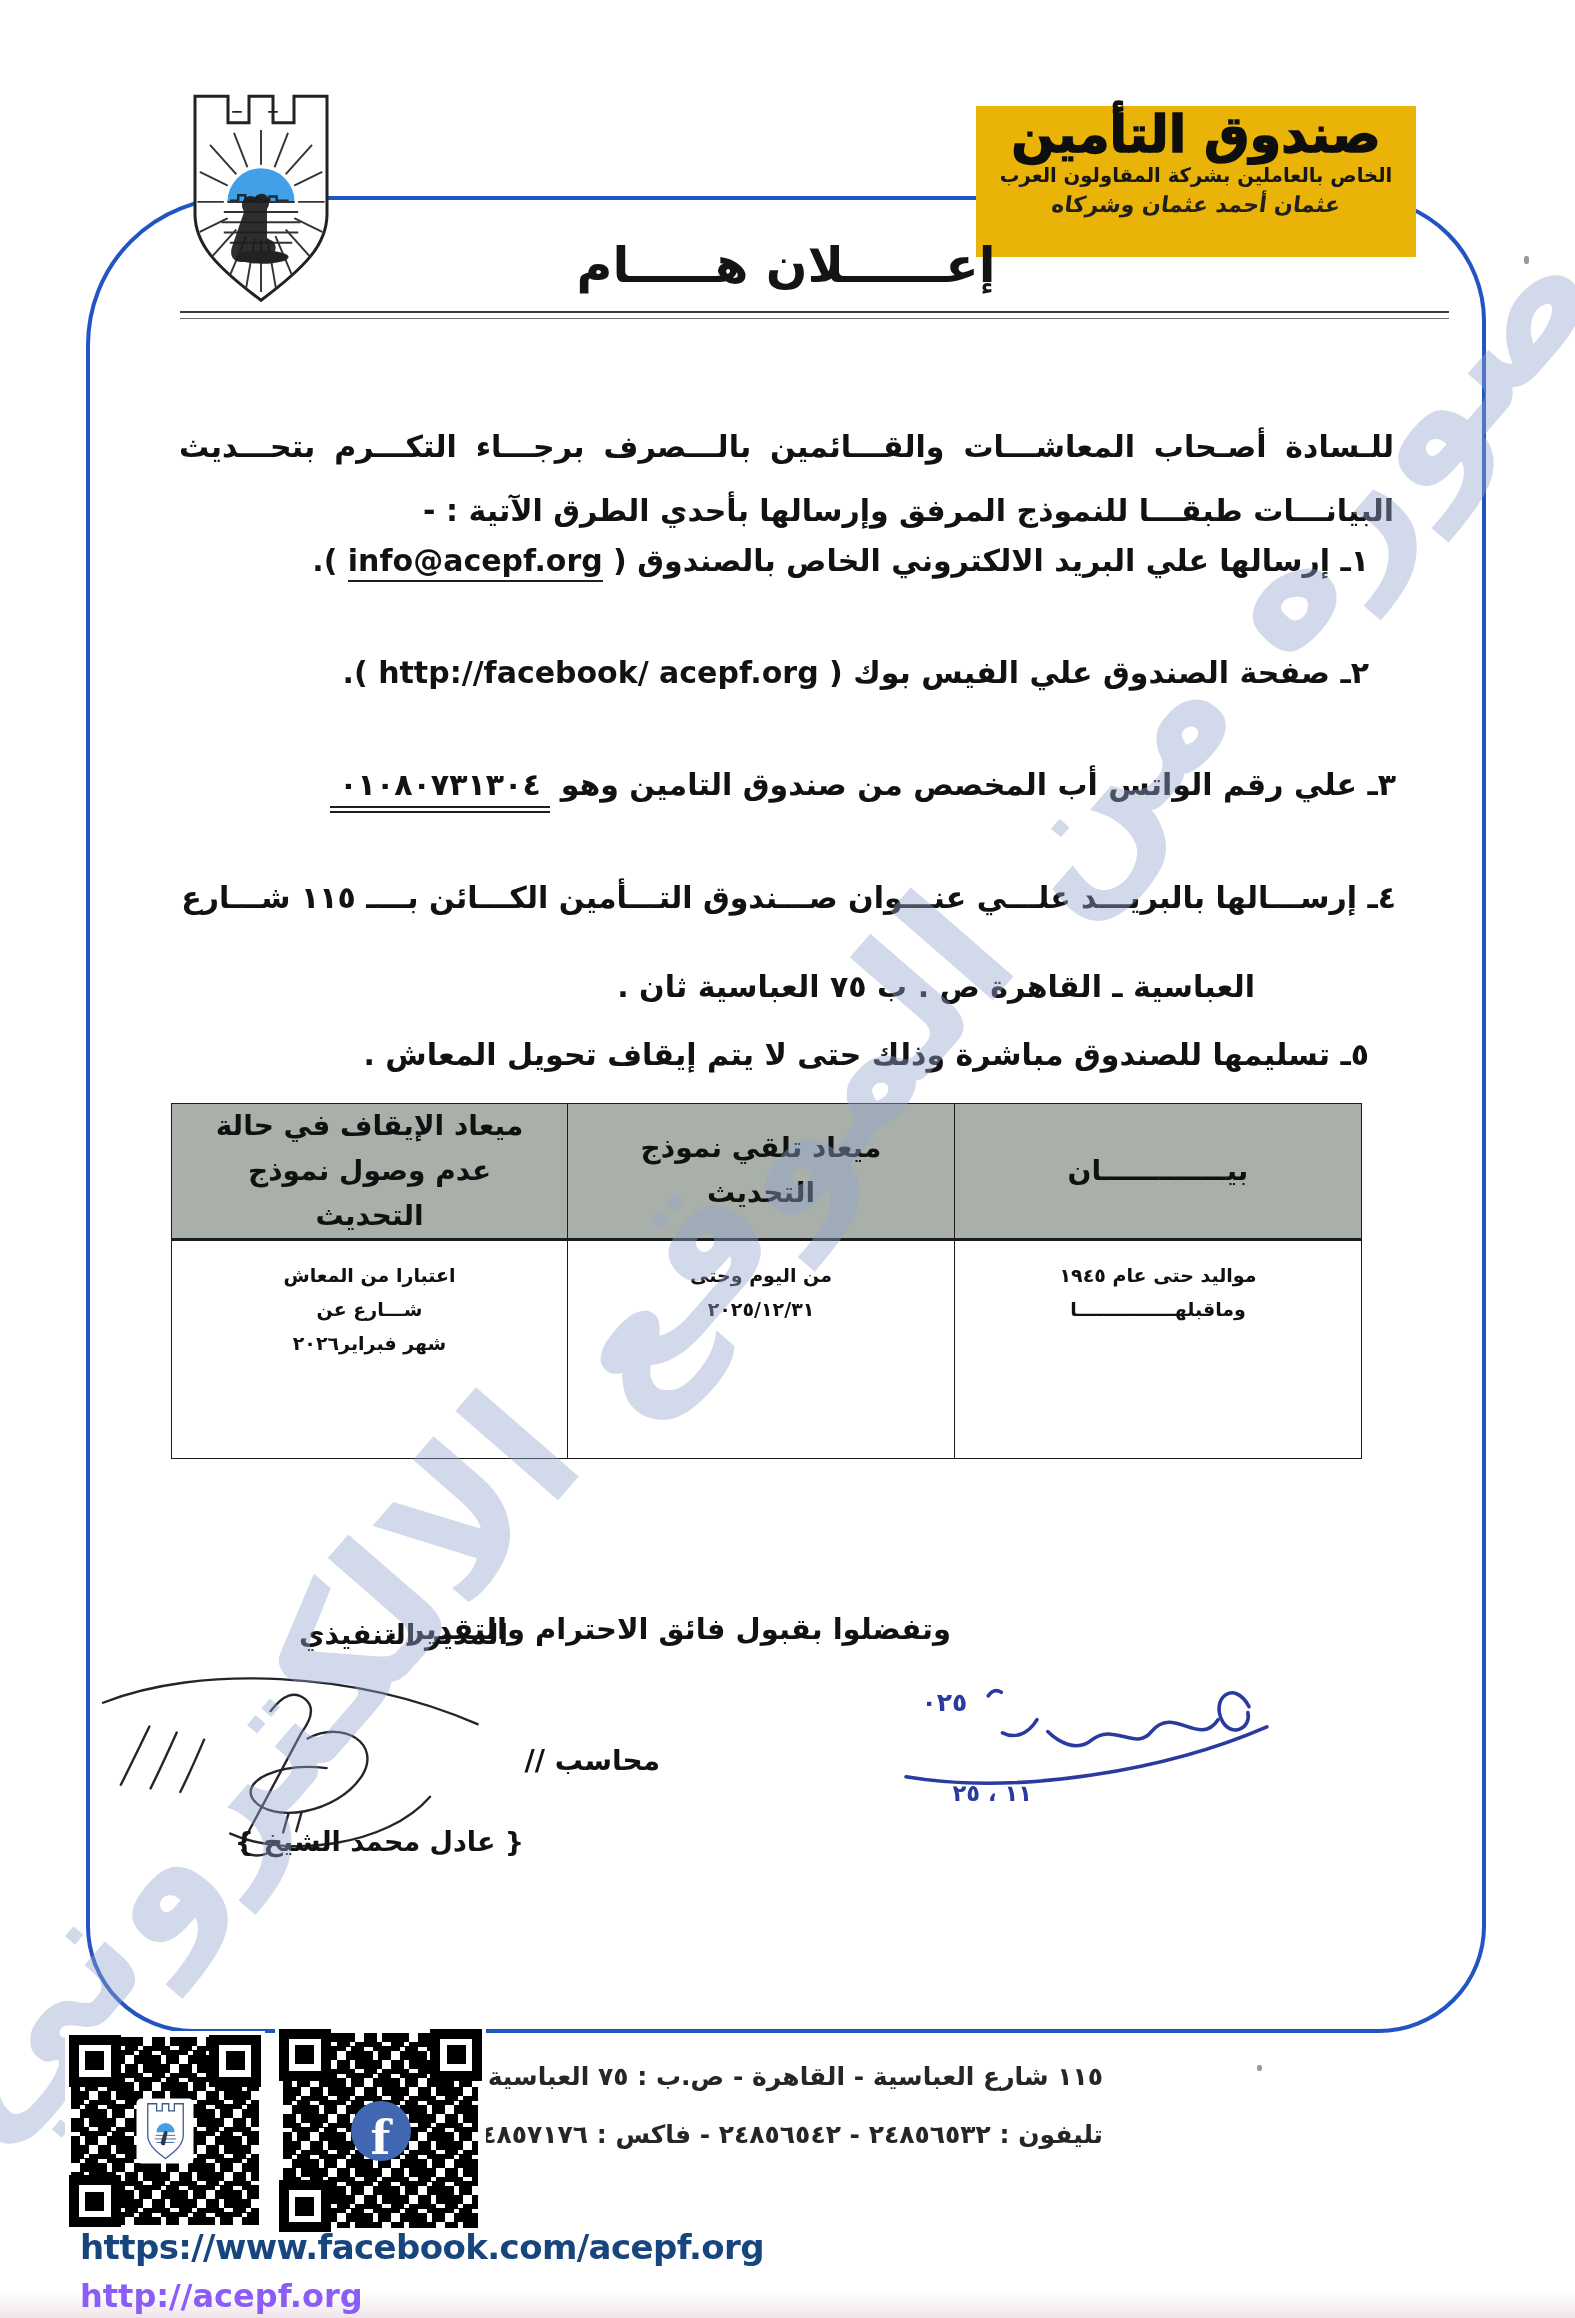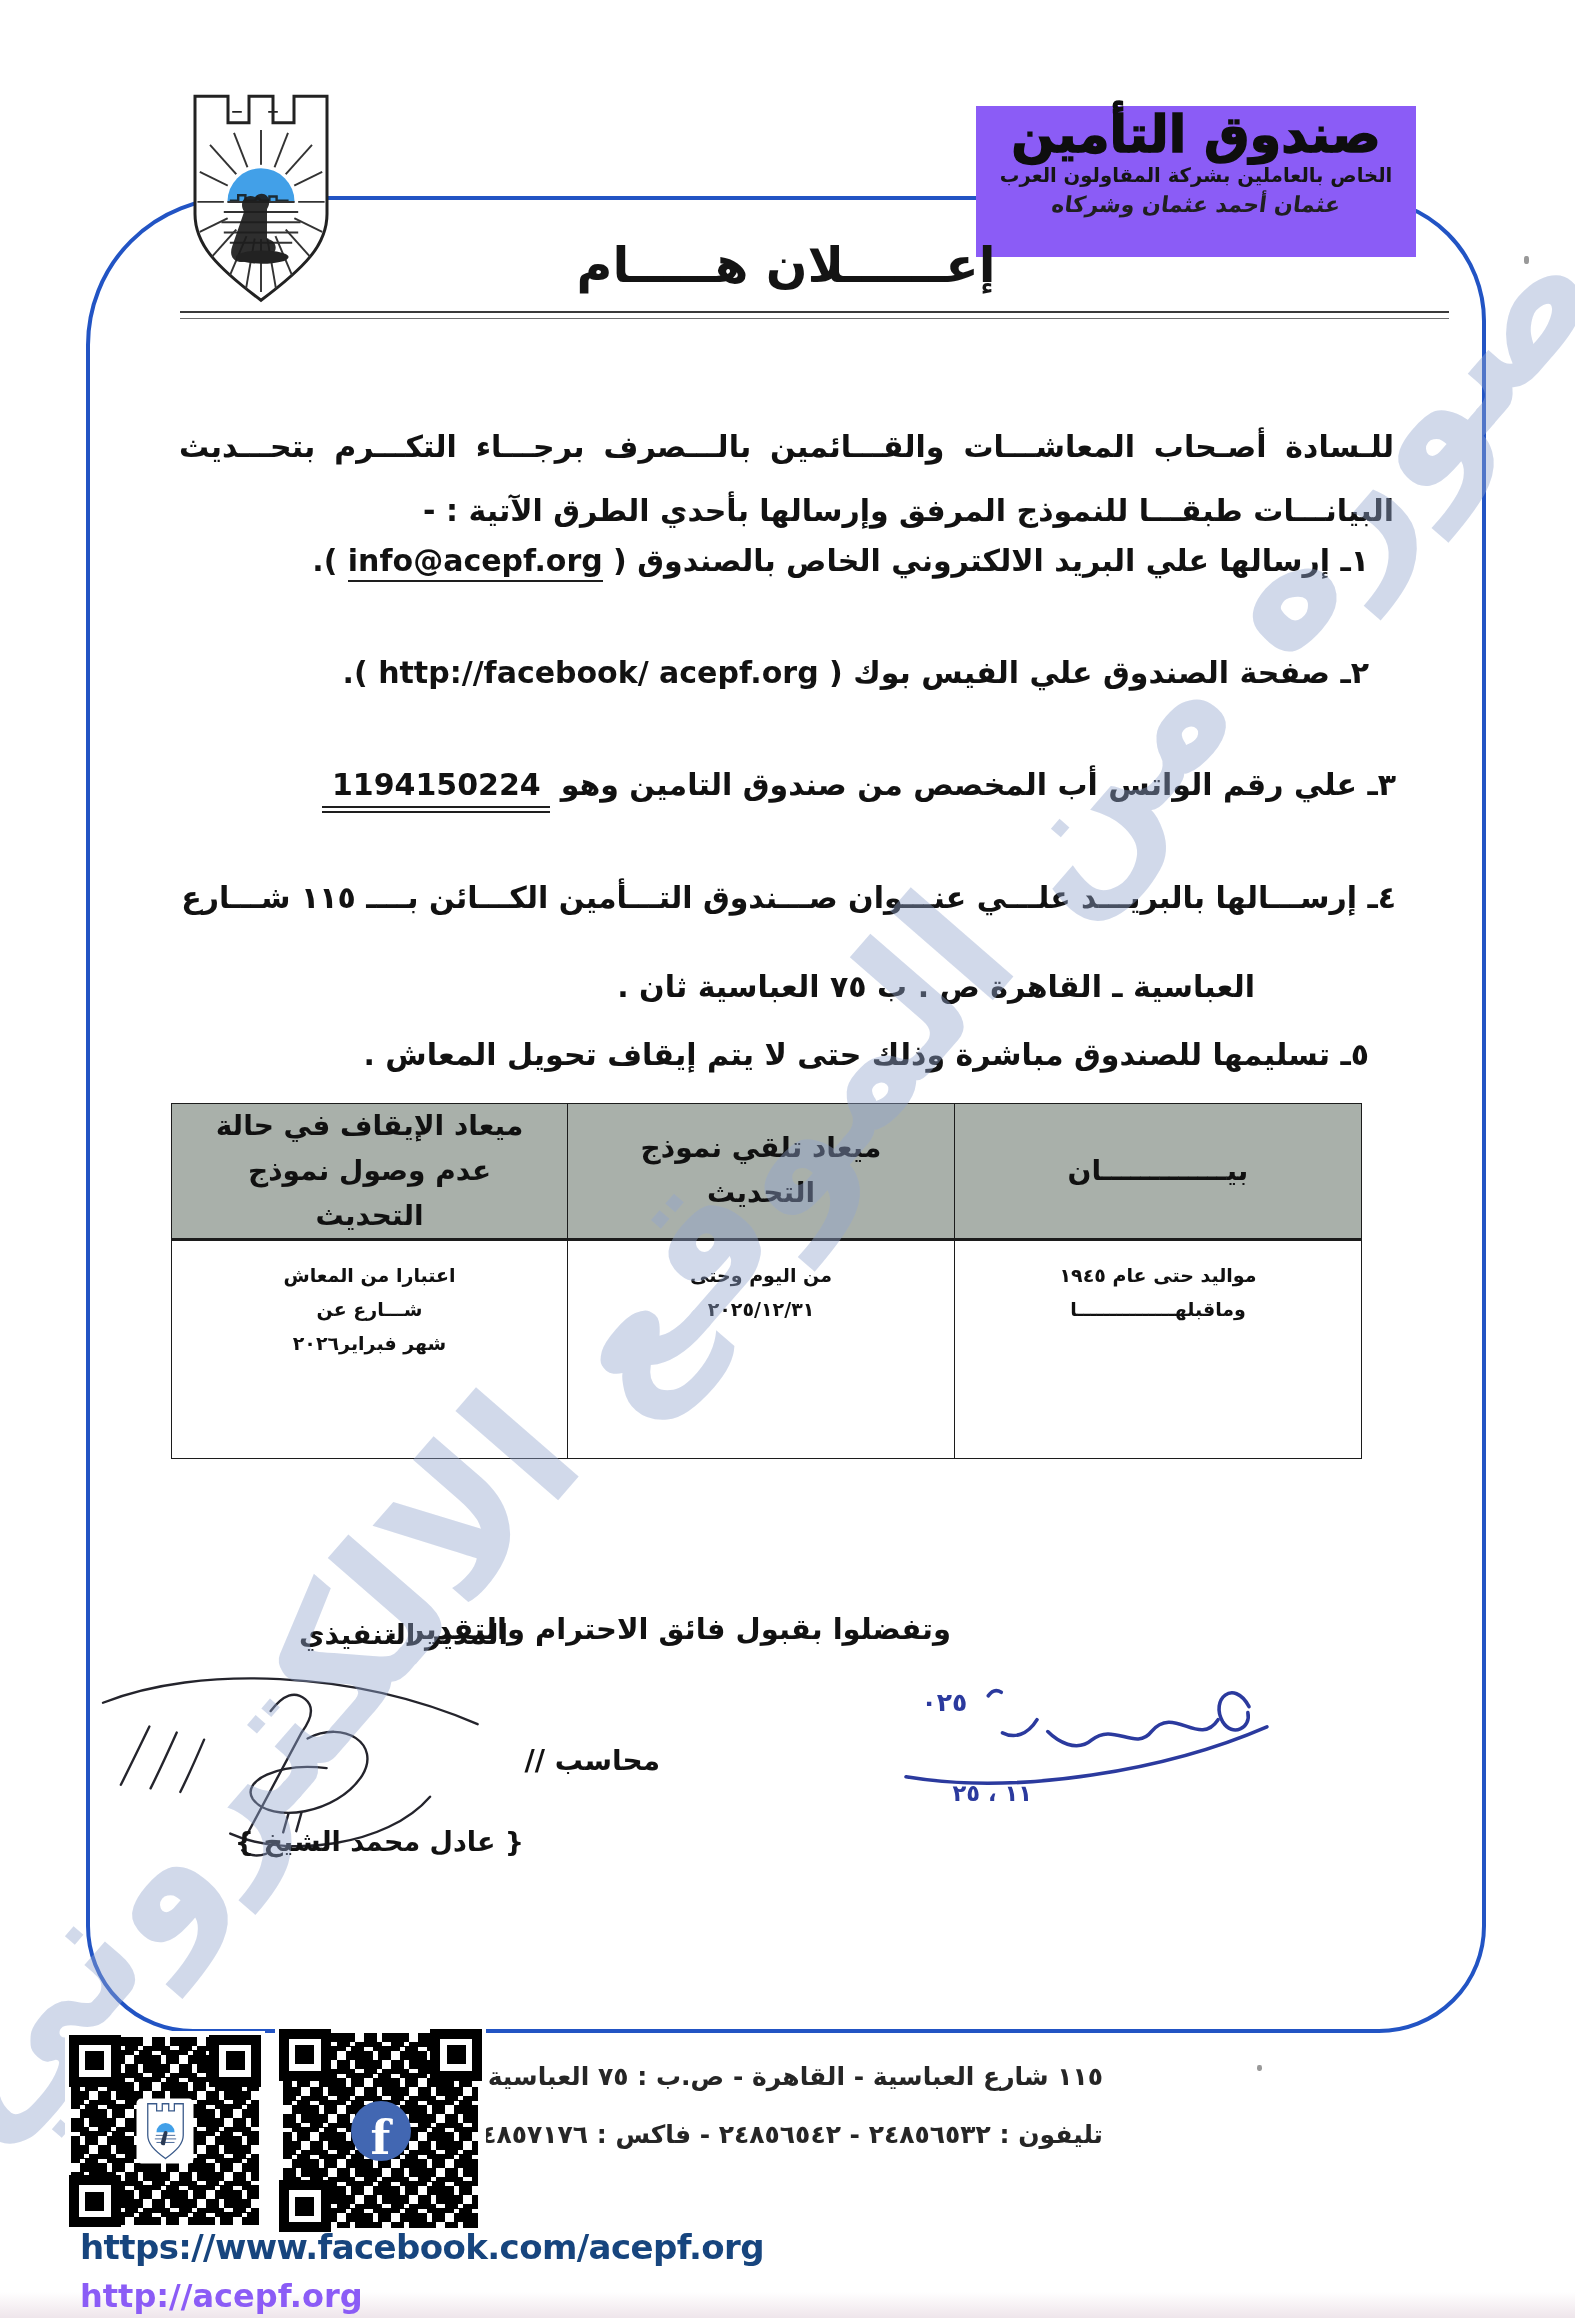--- a/index.html
+++ b/index.html
@@ -11,21 +11,21 @@
   
   .frame {
     left:86px; top:196px; width:1392px; height:1829px;
     border:4.8px solid #2254c4;
     border-radius:149px 125px 107px 107px;
     z-index:2;
   }
   
   .shield { left:177px; top:87px; width:168px; height:225px; z-index:4; }
   
-  .logoblock { left:976px; top:106px; width:440px; height:151px; background:#8b5cf6; z-index:4; text-align:center; direction:rtl; }
+  .logoblock { left:976px; top:106px; width:440px; height:151px; background:#eab308; z-index:4; text-align:center; direction:rtl; }
   .logo-title { font-size:51px; font-weight:bold; color:#0e0e0e; -webkit-text-stroke:1.5px #0e0e0e; line-height:1.12; }
   .logo-sub1 { font-size:19.6px; font-weight:bold; color:#161616; margin-top:1.2px; }
   .logo-sub2 { font-size:22px; font-weight:bold; color:#202020; margin-top:4.8px; transform:skewX(-7deg); }
   
   .title { left:85px; top:237px; width:1402px; text-align:center; font-size:49px; font-weight:bold; color:#141414; z-index:4; direction:rtl; }
   .title-rule { left:180px; top:311px; width:1269px; height:4.8px; border-top:2.4px solid #3a3a3a; border-bottom:1.8px solid #6c6c6c; z-index:4; }
   
   .intro { right:182px; top:415px; width:1215px; font-size:30px; font-weight:bold; direction:rtl; text-align:justify; line-height:64px; z-index:4; }
   
   .m-item { font-size:30px; font-weight:bold; direction:rtl; white-space:nowrap; z-index:4; }
@@ -144,21 +144,21 @@
     <span>للنموذج المرفق وإرسالها بأحدي الطرق الآتية : -</span>
   </div>
 
   <div class="abs m-item" style="right:207px; top:543px;">
     <span>١ـ إرسالها علي البريد الالكتروني الخاص بالصندوق ( </span><span class="u">info@acepf.org</span><span> ).</span>
   </div>
   <div class="abs m-item" style="right:207px; top:655px;">
     <span>٢ـ صفحة الصندوق علي الفيس بوك ( </span><span>http://facebook/ acepf.org</span><span> ).</span>
   </div>
   <div class="abs m-item" style="right:180px; top:767px;">
-    <span>٣ـ علي رقم الواتس أب المخصص من صندوق التامين وهو </span><span class="u2">1194150224</span>
+    <span>٣ـ علي رقم الواتس أب المخصص من صندوق التامين وهو </span><span class="u2">٠١٠٨٠٧٣١٣٠٤</span>
   </div>
   <div class="abs m-item" style="right:180px; top:880px;">٤ـ إرســـالها بالبريـــد علـــي عنـــوان صـــندوق التـــأمين الكـــائن بــــ ١١٥ شـــارع</div>
   <div class="abs m-item" style="right:321px; top:969px;">العباسية ـ القاهرة ص . ب ٧٥ العباسية ثان .</div>
   <div class="abs m-item" style="right:207px; top:1037px;">٥ـ تسليمها للصندوق مباشرة وذلك حتى لا يتم إيقاف تحويل المعاش .</div>
 
   <table class="info">
     <colgroup>
         <col style="width:407px">
         <col style="width:387px">
         <col style="width:396px">

